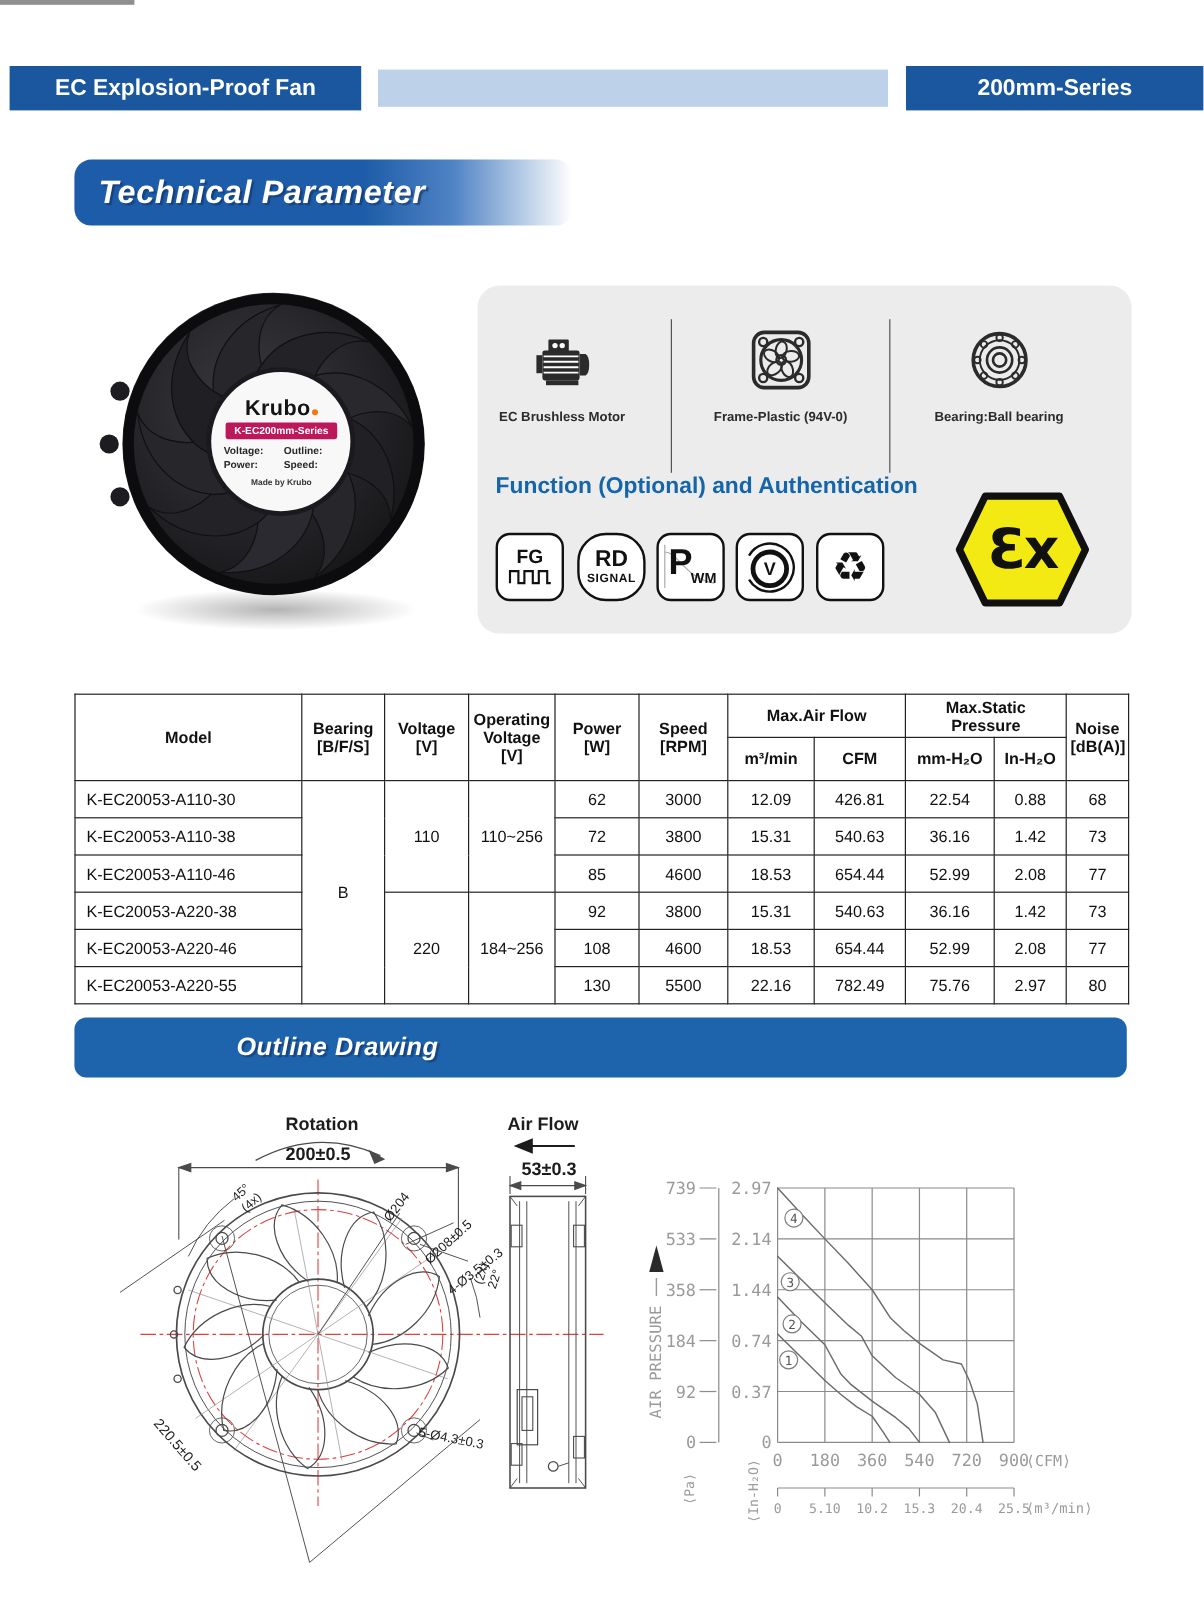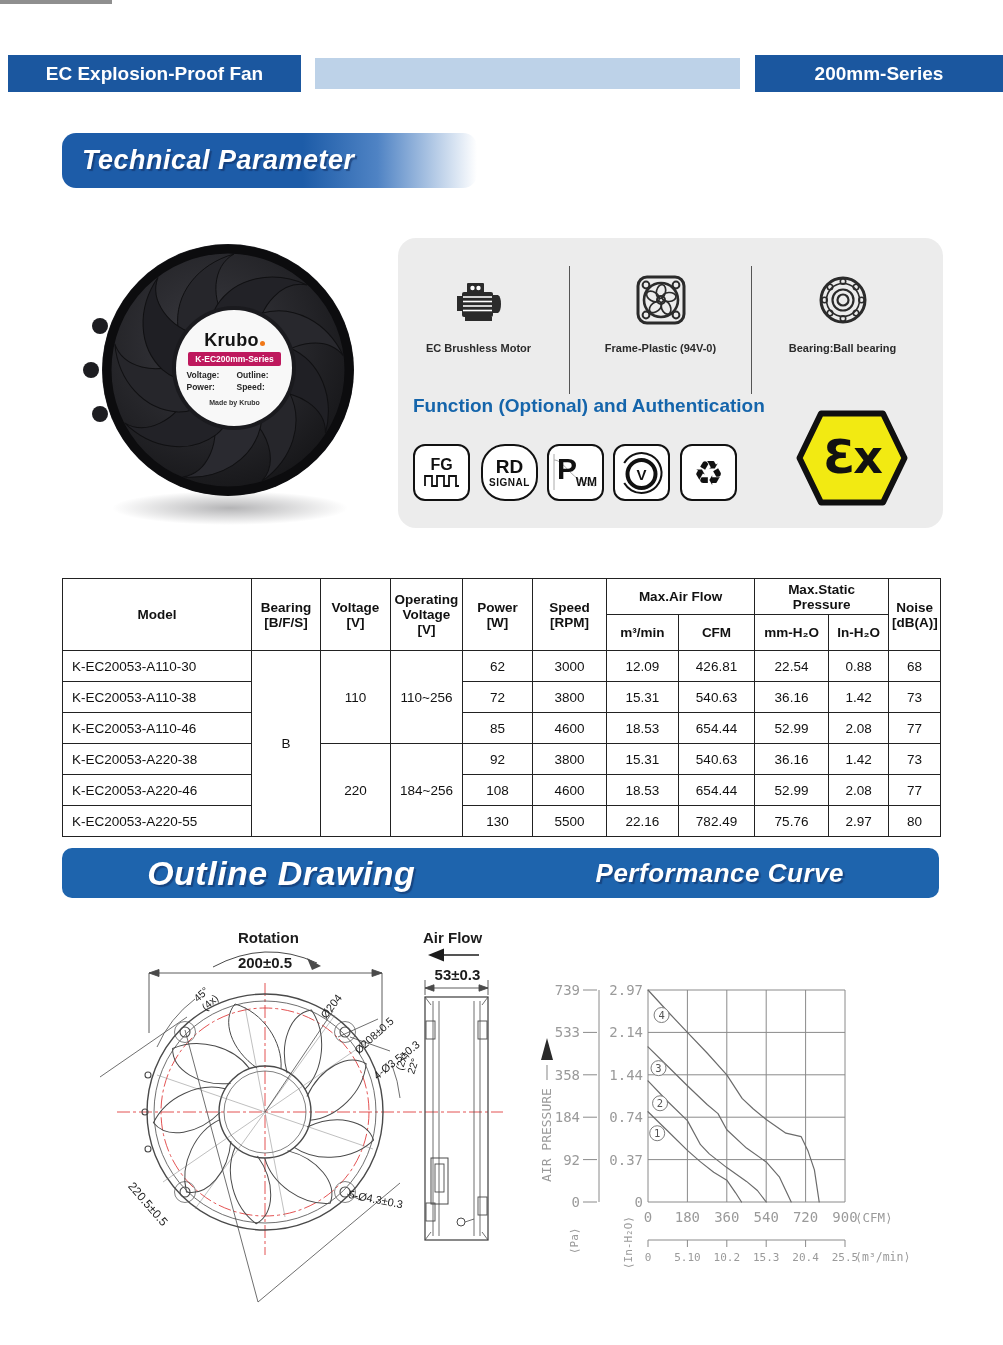--- a/index.html
+++ b/index.html
@@ -34,21 +34,21 @@
   .brand{font-size:18px;font-weight:800;color:#141414;letter-spacing:.3px;line-height:1;}
   .brand-dot{display:inline-block;width:5px;height:5px;border-radius:50%;background:#f07818;margin-left:1px;}
   .series-bar{background:#be185d;color:#fff;font-size:8.5px;font-weight:600;
       padding:2px 7px;border-radius:2px;margin-top:3px;white-space:nowrap;}
   .fields{display:grid;grid-template-columns:46px 46px;gap:2px 4px;margin-top:4px;
       font-size:8.5px;color:#272727;font-weight:600;text-align:left;}
   .made-by{font-size:7px;color:#333;margin-top:7px;font-weight:600;}
 
   
   .feat-panel{left:398px;top:238px;width:545px;height:290px;background:#ececec;border-radius:18px;}
-  .feat-row{left:388px;top:266px;width:545px;height:128px;display:flex;text-align:center;}
+  .feat-row{left:378px;top:266px;width:545px;height:128px;display:flex;text-align:center;}
   .feat-item{flex:1;display:flex;flex-direction:column;align-items:center;justify-content:flex-start;position:relative;}
   .feat-item + .feat-item{border-left:1.5px solid #555;}
   .feat-icon{height:68px;display:flex;align-items:center;justify-content:center;}
   .feat-label{font-size:11px;font-weight:700;color:#2b2b2b;margin-top:8px;white-space:nowrap;}
   .func-title{left:413px;top:395px;font-size:19px;font-weight:700;color:#1565ab;}
   .badge{width:53px;height:53px;border:2.5px solid #111;border-radius:12px;background:#fff;
       display:flex;flex-direction:column;align-items:center;justify-content:center;position:absolute;top:444px;}
   .badge .t1{font-size:16px;font-weight:800;color:#111;line-height:1;}
   .badge .t2{font-size:10px;font-weight:800;color:#111;letter-spacing:.5px;line-height:1;margin-top:2px;}
   .pwm-wrap{position:relative;width:100%;height:100%;}
@@ -348,22 +348,21 @@
       <td>22.16</td>
       <td>782.49</td>
       <td>75.76</td>
       <td>2.97</td>
       <td>80</td>
     </tr>
   </tbody>
 </table>
 
 <div class="abs dual-banner">
-  <div class="half"><span class="banner-title" style="font-size:34px">Outline Drawing</span></div>
-  <div class="half"><span class="banner-title" style="font-size:26px">Performance Curve</span></div>
+  <div class="half"><span class="banner-title" style="font-size:21px">Outline Drawing</span></div>
 </div>
 
 <div class="abs" style="left:95px;top:925px;width:415px;height:400px;">
   <svg width="415" height="400" viewBox="0 0 415 400" fill="none">
 
     <g stroke="#e04040" stroke-width=".9" stroke-dasharray="13 3 3 3">
       <line x1="22" y1="187" x2="408" y2="187"></line>
       <line x1="170" y1="58" x2="170" y2="330"></line>
       <circle cx="170" cy="187" r="104" fill="none"></circle>
     </g>

